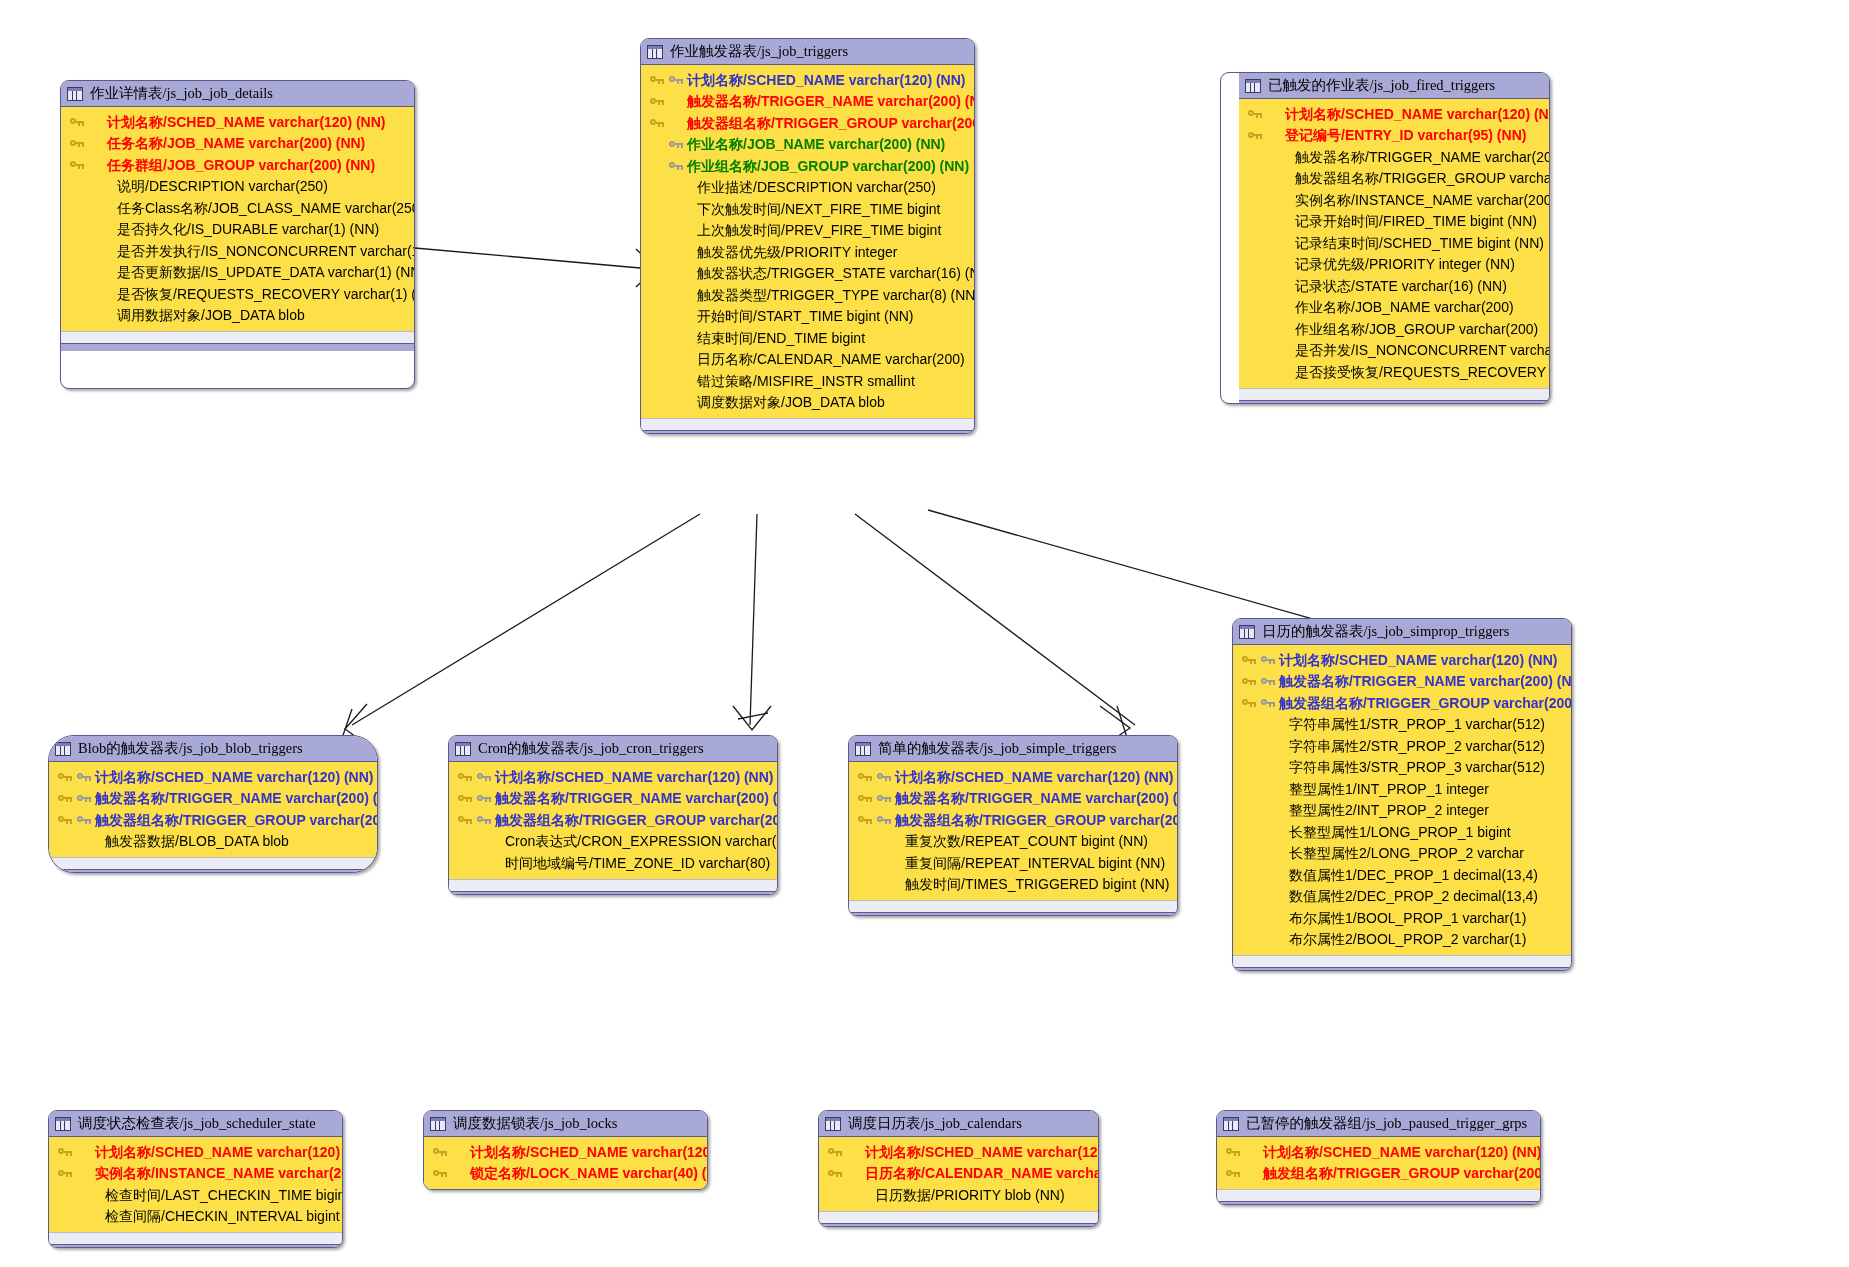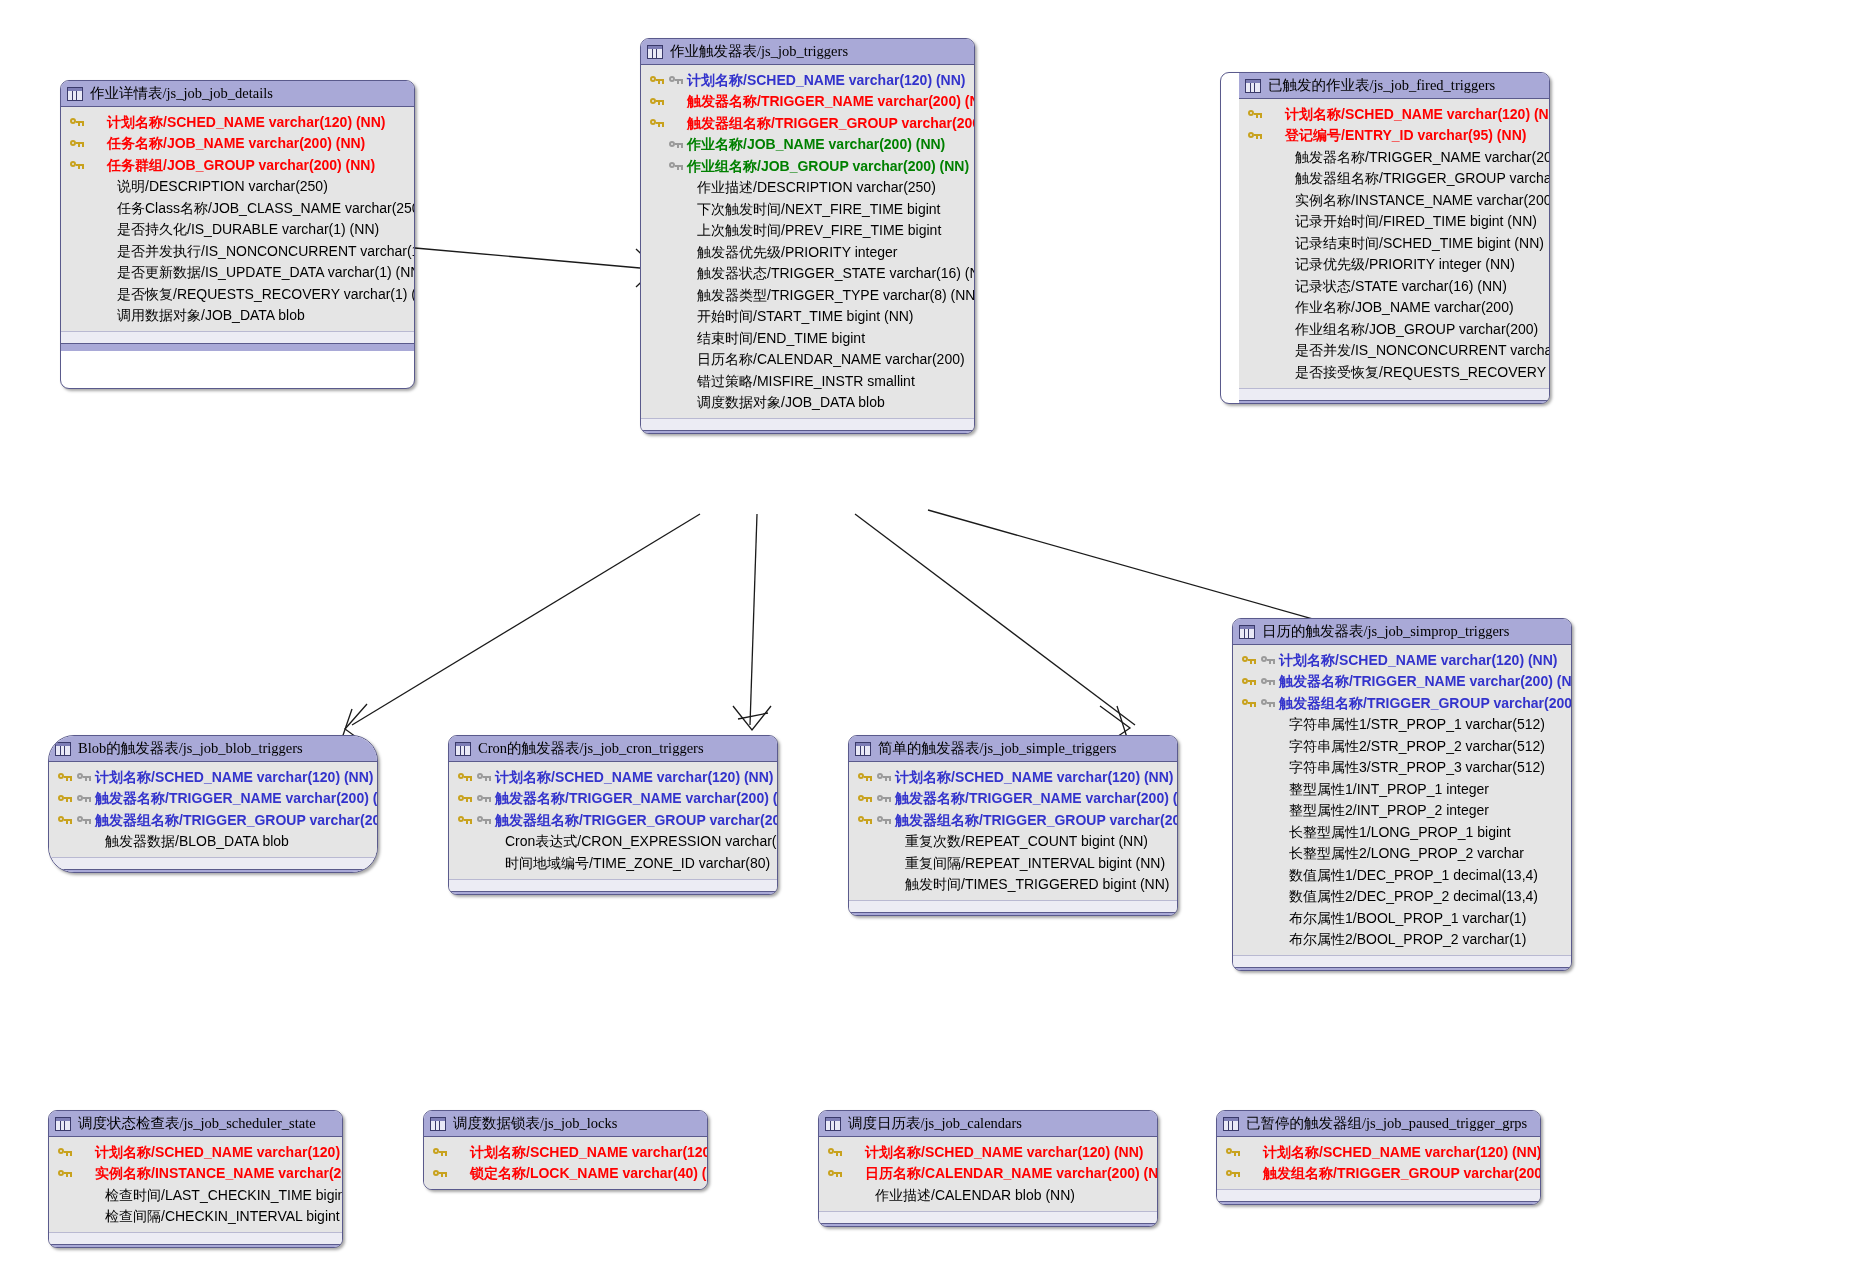--- a/index.html
+++ b/index.html
@@ -39,21 +39,21 @@
   }
   .entity .title .tbl-icon::before{
     content:"";position:absolute;left:0;right:0;top:0;height:3px;background:#7d7db5;
   }
   .entity .title .tbl-icon::after{
     content:"";position:absolute;left:4px;top:3px;bottom:0;width:1px;background:#3a3a6a;
     box-shadow:4px 0 0 0 #3a3a6a;
   }
   .entity .title .ttxt{line-height:1;}
   .entity .body{
-    background:#e5e5e5;
+    background:#fde047;
     padding:4px 0 5px 0;
   }
   .entity .foot{
     height:11px;
     background:#ececf4;
     border-top:1px solid #b9b9d2;
   }
   .entity .foot2{
     height:7px;
     background:#a9a9d7;
@@ -772,21 +772,21 @@
               <b></b>
             </span>
           </span>
           <span class="keyslot"></span>
           <span class="ftxt">锁定名称/LOCK_NAME varchar(40) (NN)</span>
         </div>
       </div>
       <div class="foot"></div>
       <div class="foot2"></div>
     </div>
-    <div class="entity" style="left: 818px; top: 1110px; width: 340px; height: 116.5px; text-align: right;">
+    <div class="entity" style="left: 818px; top: 1110px; width: 281px; height: 116.5px; text-align: right;">
       <div class="title">
         <span class="tbl-icon"></span>
         <span class="ttxt">调度日历表/js_job_calendars</span>
       </div>
       <div class="body">
         <div class="field pk">
           <span class="keyslot">
             <span class="key">
               <i></i>
               <b></b>
@@ -801,21 +801,21 @@
               <i></i>
               <b></b>
             </span>
           </span>
           <span class="keyslot"></span>
           <span class="ftxt">日历名称/CALENDAR_NAME varchar(200) (NN)</span>
         </div>
         <div class="field plain">
           <span class="keyslot"></span>
           <span class="keyslot"></span>
-          <span class="ftxt">作业描述/CALENDAR blob (NN)</span>
+          <span class="ftxt">日历数据/PRIORITY blob (NN)</span>
         </div>
       </div>
       <div class="foot"></div>
       <div class="foot2"></div>
     </div>
     <div class="entity" style="left: 1216px; top: 1110px; width: 325px; height: 95px;">
       <div class="title">
         <span class="tbl-icon"></span>
         <span class="ttxt">已暂停的触发器组/js_job_paused_trigger_grps</span>
       </div>

